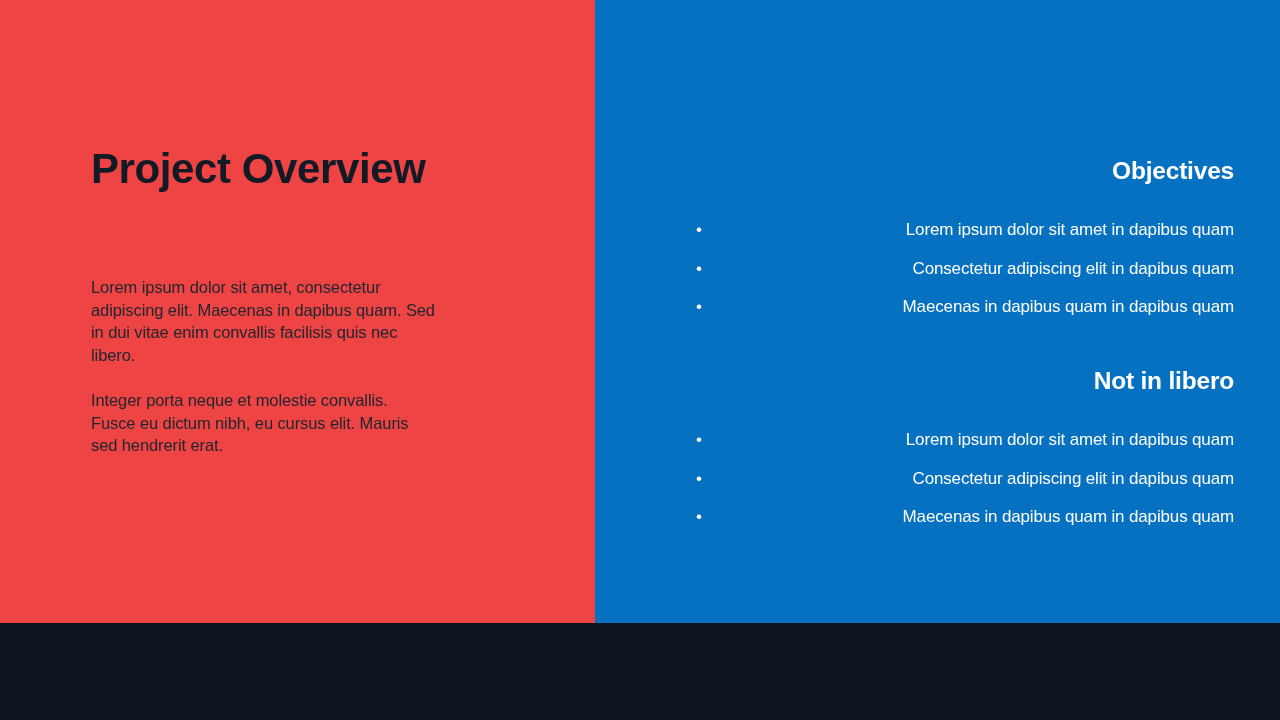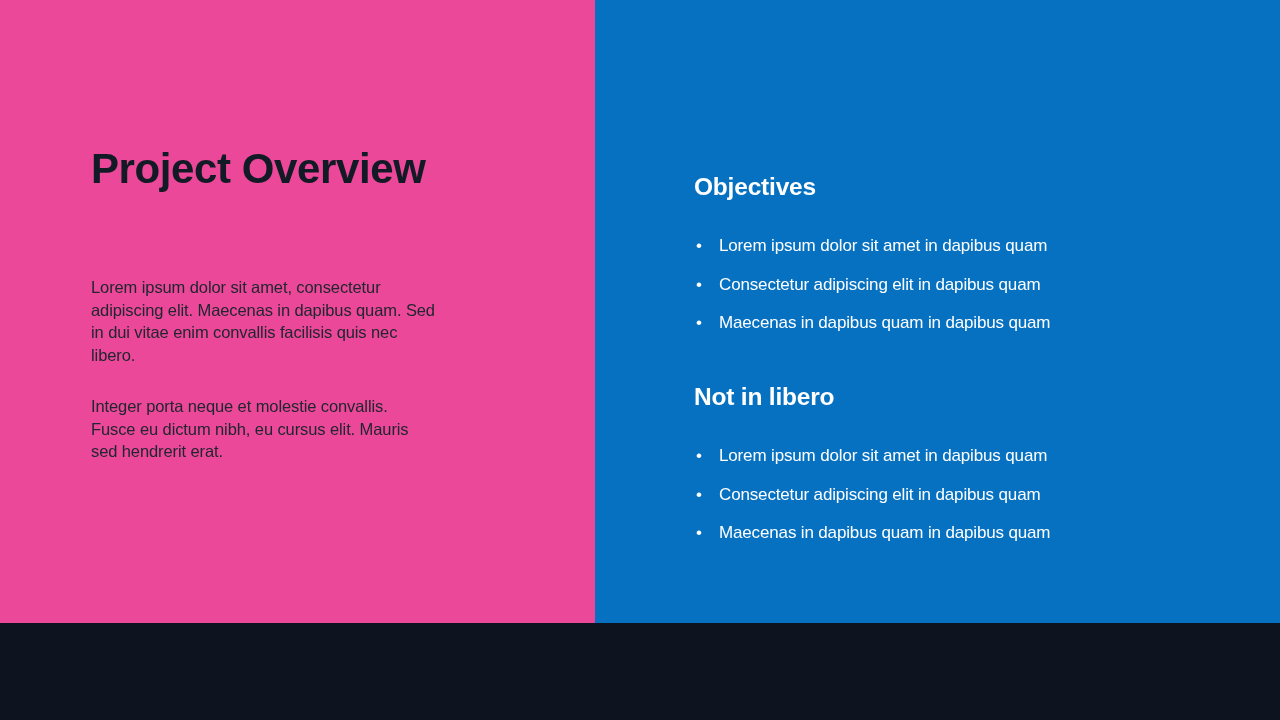--- a/index.html
+++ b/index.html
@@ -11,21 +11,21 @@
     height: 720px;
     overflow: hidden;
     background: #ffffff;
     font-family: "Liberation Sans", sans-serif;
   }
 
   .slide {
     position: relative;
     width: 1280px;
     height: 720px;
-    background: #ec4899;
+    background: #ef4444;
   }
 
   
   .blue-panel {
     position: absolute;
     left: 595px;
     top: 0;
     width: 685px;
     height: 623px;
     background: #0671c1;
@@ -65,30 +65,31 @@
     color: #20262f;
     letter-spacing: -0.1px;
   }
 
   .para-first {
     margin-top: 85px;
     width: 348px;
   }
 
   .para-second {
-    margin-top: 29px;
+    margin-top: 23px;
     width: 330px;
   }
 
   
   .panel-inner {
     position: absolute;
     left: 694px;
-    top: 174px;
+    top: 158px;
     width: 540px;
+    text-align: right;
   }
 
   .panel-heading {
     margin: 0;
     font-size: 24.5px;
     font-weight: 700;
     line-height: 1.1;
     color: #ffffff;
     letter-spacing: -0.2px;
   }

